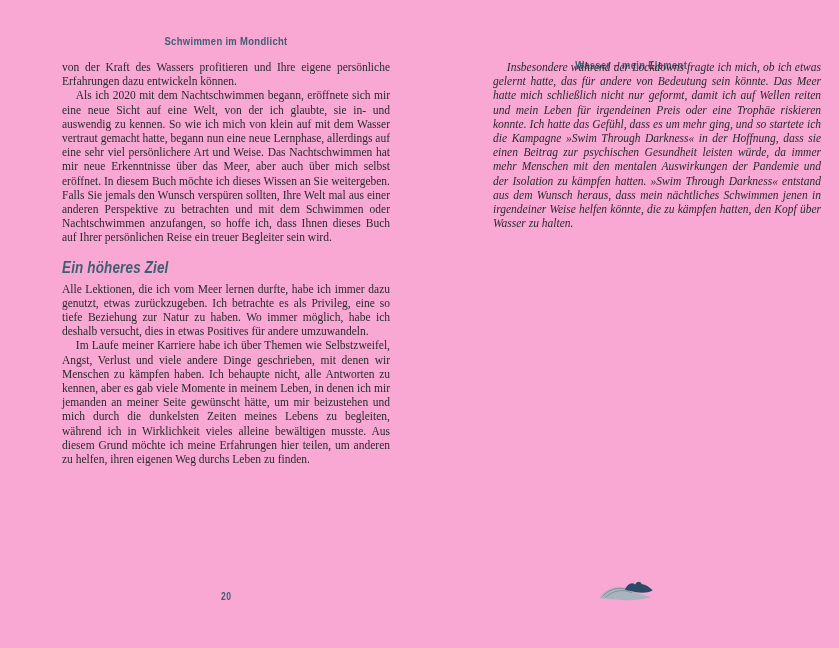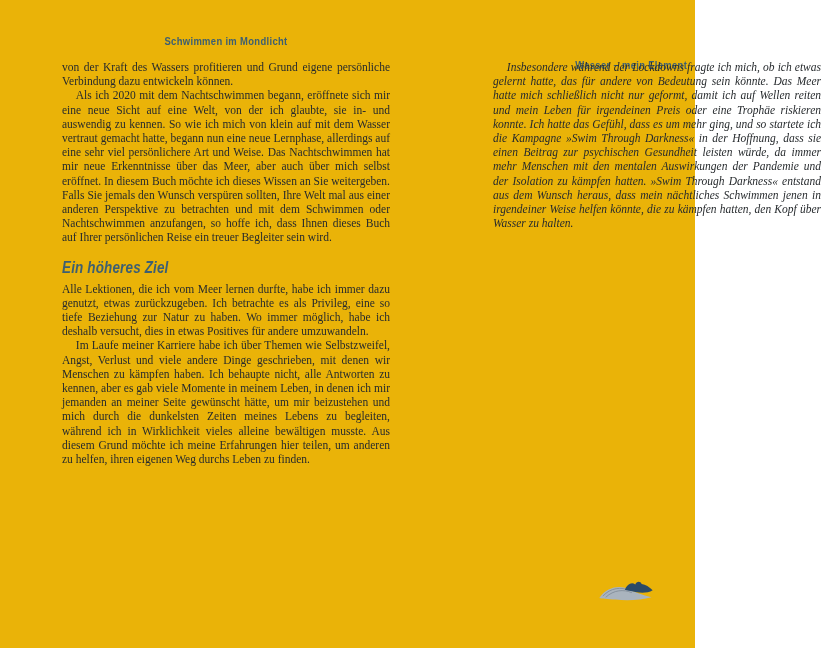--- a/index.html
+++ b/index.html
@@ -5,22 +5,22 @@
   * { box-sizing: border-box; }
   html, body { margin: 0; padding: 0; }
   body {
     width: 839px; height: 648px;
     background: #ffffff;
     overflow: hidden;
     font-family: "Liberation Serif", serif;
   }
   .spread {
     position: relative;
-    width: 695px; height: 648px;
-    background: #eab308;
+    width: 839px; height: 648px;
+    background: #f9a8d4;
   }
   
   .runhead {
     position: absolute;
     top: 31px;
     width: 328px;
     text-align: center;
   }
   .runhead-left  { left: 62px; }
   .runhead-right { left: 467px; margin-top: 24px; }
@@ -86,29 +86,32 @@
 </head>
 <body>
 
 <div class="spread">
 
   <div class="runhead runhead-left">
     <span class="cond">Schwimmen im Mondlicht</span>
   </div>
 
   <div class="textcol textcol-left">
-    <p class="body">von der Kraft des Wassers profitieren und Grund eigene persönliche Verbindung dazu entwickeln können.</p>
+    <p class="body">von der Kraft des Wassers profitieren und Ihre eigene persönliche Erfahrungen dazu entwickeln können.</p>
     <p class="body indent">Als ich 2020 mit dem Nachtschwimmen begann, eröffnete sich mir eine neue Sicht auf eine Welt, von der ich glaubte, sie in- und auswendig zu kennen. So wie ich mich von klein auf mit dem Wasser vertraut gemacht hatte, begann nun eine neue Lernphase, allerdings auf eine sehr viel persönlichere Art und Weise. Das Nachtschwimmen hat mir neue Erkenntnisse über das Meer, aber auch über mich selbst eröffnet. In diesem Buch möchte ich dieses Wissen an Sie weitergeben. Falls Sie jemals den Wunsch verspüren sollten, Ihre Welt mal aus einer anderen Perspektive zu betrachten und mit dem Schwimmen oder Nachtschwimmen anzufangen, so hoffe ich, dass Ihnen dieses Buch auf Ihrer persönlichen Reise ein treuer Begleiter sein wird.</p>
     <h2 class="section-heading">
       <span class="cond">Ein höheres Ziel</span>
     </h2>
     <p class="body">Alle Lektionen, die ich vom Meer lernen durfte, habe ich immer dazu genutzt, etwas zurückzugeben. Ich betrachte es als Privileg, eine so tiefe Beziehung zur Natur zu haben. Wo immer möglich, habe ich deshalb versucht, dies in etwas Positives für andere umzuwandeln.</p>
     <p class="body indent">Im Laufe meiner Karriere habe ich über Themen wie Selbstzweifel, Angst, Verlust und viele andere Dinge geschrieben, mit denen wir Menschen zu kämpfen haben. Ich behaupte nicht, alle Antworten zu kennen, aber es gab viele Momente in meinem Leben, in denen ich mir jemanden an meiner Seite gewünscht hätte, um mir beizustehen und mich durch die dunkelsten Zeiten meines Lebens zu begleiten, während ich in Wirklichkeit vieles alleine bewältigen musste. Aus diesem Grund möchte ich meine Erfahrungen hier teilen, um anderen zu helfen, ihren eigenen Weg durchs Leben zu finden.</p>
   </div>
 
+  <div class="pagenum">
+    <span class="cond">20</span>
+  </div>
 
   <div class="runhead runhead-right">
     <span class="cond">Wasser – mein Element</span>
   </div>
 
   <div class="textcol textcol-right">
     <p class="body indent">Insbesondere während der Lockdowns fragte ich mich, ob ich etwas gelernt hatte, das für andere von Bedeutung sein könnte. Das Meer hatte mich schließlich nicht nur geformt, damit ich auf Wellen reiten und mein Leben für irgendeinen Preis oder eine Trophäe riskieren konnte. Ich hatte das Gefühl, dass es um mehr ging, und so startete ich die Kampagne »Swim Through Darkness« in der Hoffnung, dass sie einen Beitrag zur psychischen Gesundheit leisten würde, da immer mehr Menschen mit den mentalen Auswirkungen der Pandemie und der Isolation zu kämpfen hatten. »Swim Through Darkness« entstand aus dem Wunsch heraus, dass mein nächtliches Schwimmen jenen in irgendeiner Weise helfen könnte, die zu kämpfen hatten, den Kopf über Wasser zu halten.</p>
   </div>
 
   <div class="ornament">

